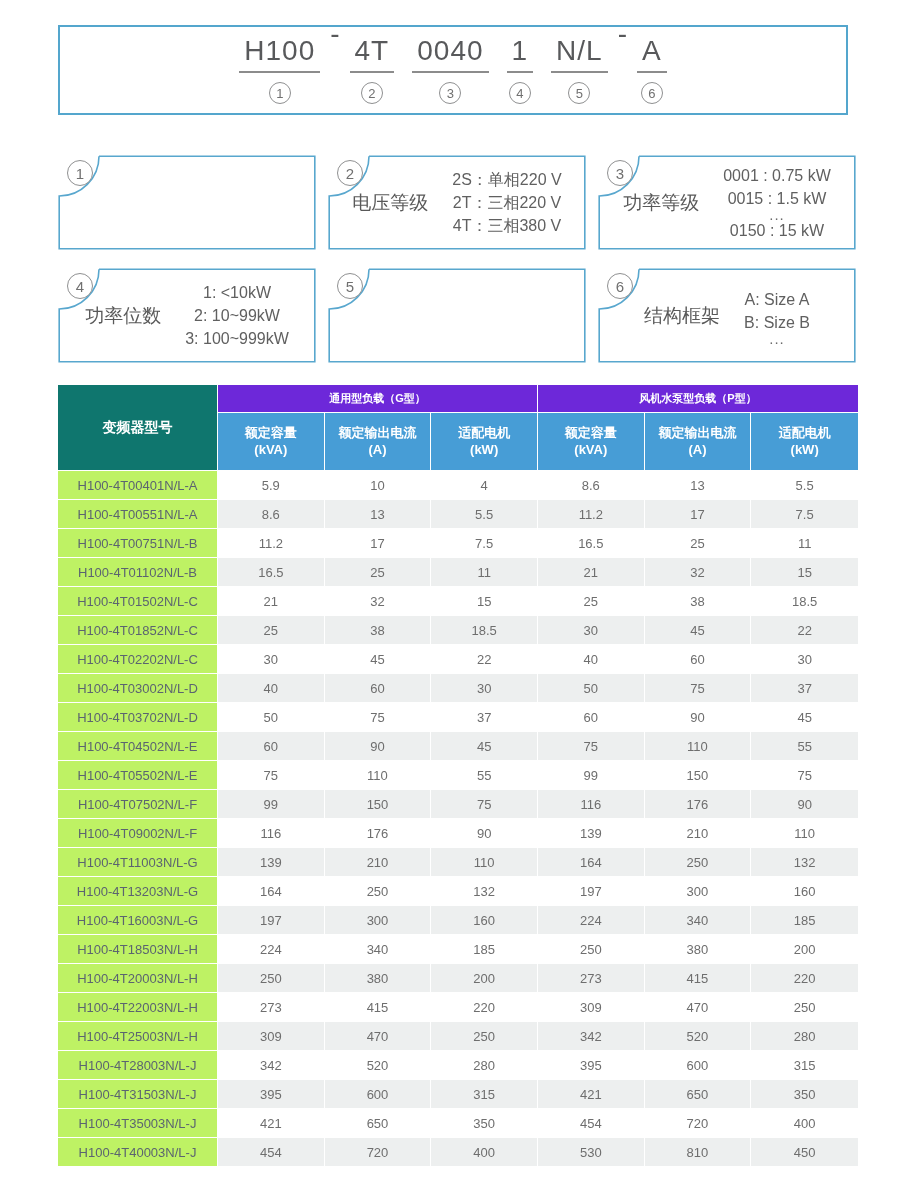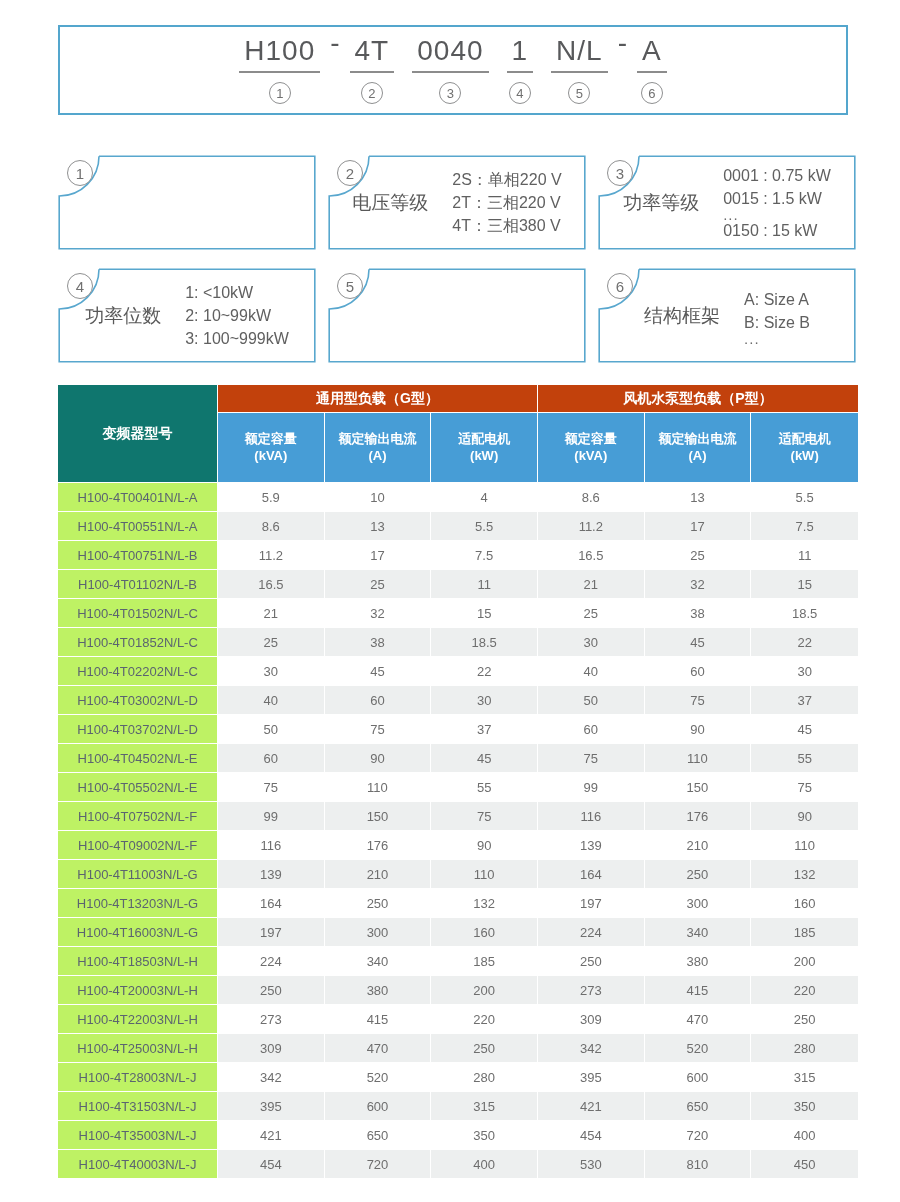--- a/index.html
+++ b/index.html
@@ -7,21 +7,21 @@
     width:900px;height:1202px;background:#ffffff;position:relative;
     font-family:"Liberation Sans","DejaVu Sans",sans-serif;
     -webkit-font-smoothing:antialiased;
   }
   
   .code-box{
     position:absolute;left:58px;top:25px;width:786px;height:86px;
     border:2px solid #54A6CD;display:flex;align-items:center;justify-content:center;
   }
   .code-line{display:flex;align-items:flex-start;}
-  .seg{display:flex;flex-direction:column;align-items:center;margin:8px 9px;}
+  .seg{display:flex;flex-direction:column;align-items:center;margin:17px 9px;}
   .seg-text{
     font-size:28px;color:#58595B;letter-spacing:1px;padding:0 5px 5px 5px;
     border-bottom:2px solid #8C8C8C;line-height:30px;white-space:nowrap;
   }
   .sep{font-size:28px;color:#58595B;line-height:30px;margin:0 1px;}
   .circ{
     display:inline-flex;align-items:center;justify-content:center;
     border-radius:50%;color:#707070;border:1px solid #8F9091;box-sizing:border-box;
   }
   .circ-sm{width:22px;height:22px;font-size:13px;margin-top:9px;}
@@ -32,35 +32,35 @@
     display:grid;grid-template-columns:repeat(3,258px);column-gap:12px;row-gap:18px;
   }
   .box{position:relative;width:258px;height:95px;}
   .box .outline{position:absolute;left:0;top:0;}
   .box-content{
     position:absolute;left:4px;top:4px;right:4px;bottom:4px;
     display:flex;align-items:center;justify-content:center;gap:24px;
   }
   .box-content.center{gap:0;}
   .box-label{font-size:19px;color:#595959;white-space:nowrap;}
-  .box-values{display:flex;flex-direction:column;text-align:left;}
+  .box-values{display:flex;flex-direction:column;text-align:left;align-items:center;}
   .vline{font-size:16px;color:#606060;line-height:23px;white-space:nowrap;}
   .vline.dots{line-height:9px;font-size:15px;letter-spacing:1px;color:#6b6b6b;}
   
   .spec-wrap{position:absolute;left:58px;top:385px;width:800px;}
   table.spec{border-collapse:separate;border-spacing:0;table-layout:fixed;width:800px;}
   .spec col.c-model{width:160px;}
   .spec th,.spec td{
     padding:0;text-align:center;vertical-align:middle;
     border-right:1px solid #FFFFFF;border-bottom:1px solid #FFFFFF;
   }
   .spec th:last-child,.spec td:last-child{border-right:none;}
   th.h-model{background:#0f766e;color:#fff;font-size:14px;font-weight:bold;}
-  th.h-group{background:#c2410c;color:#fff;font-size:14px;font-weight:bold;height:27px;}
-  th.h-sub{background:#479DD6;color:#fff;font-size:13px;font-weight:bold;height:37px;line-height:1.3;padding:16px 0;}
+  th.h-group{background:#6d28d9;color:#fff;font-size:11px;font-weight:bold;height:27px;}
+  th.h-sub{background:#479DD6;color:#fff;font-size:13px;font-weight:bold;height:37px;line-height:1.3;padding:10px 0;}
   th.h-sub .unit{font-weight:bold;}
   td.c-model-cell{font-size:13px;color:#5B6470;height:28px;}
   td.c-val{font-size:13px;color:#6E6E6E;height:28px;}
   tr.odd td.c-model-cell{background:#bef264;}
   tr.odd td.c-val{background:#FFFFFF;}
   tr.even td.c-model-cell{background:#bef264;}
   tr.even td.c-val{background:#EDEFEF;}
 </style>
 </head>
 <body>

